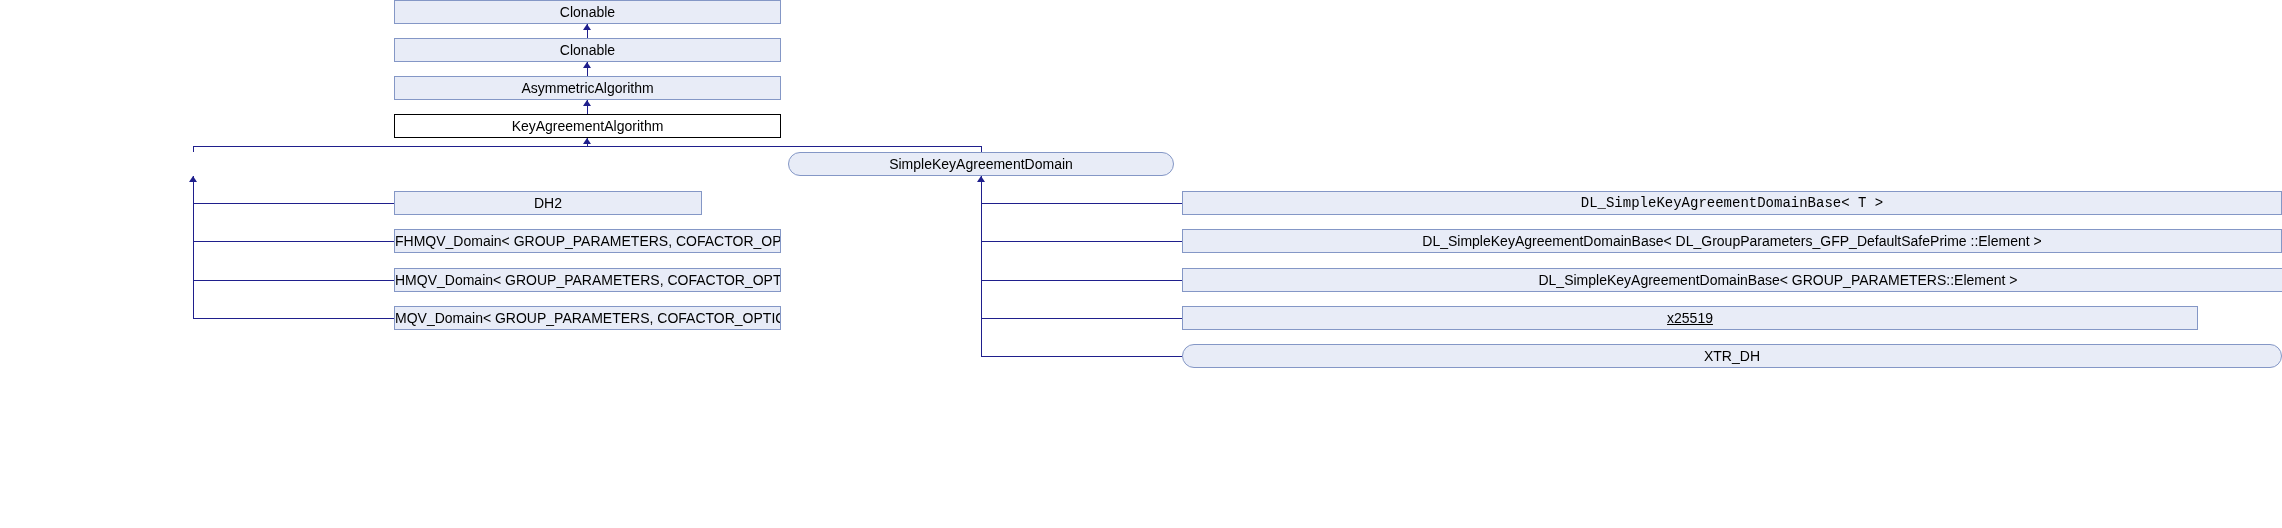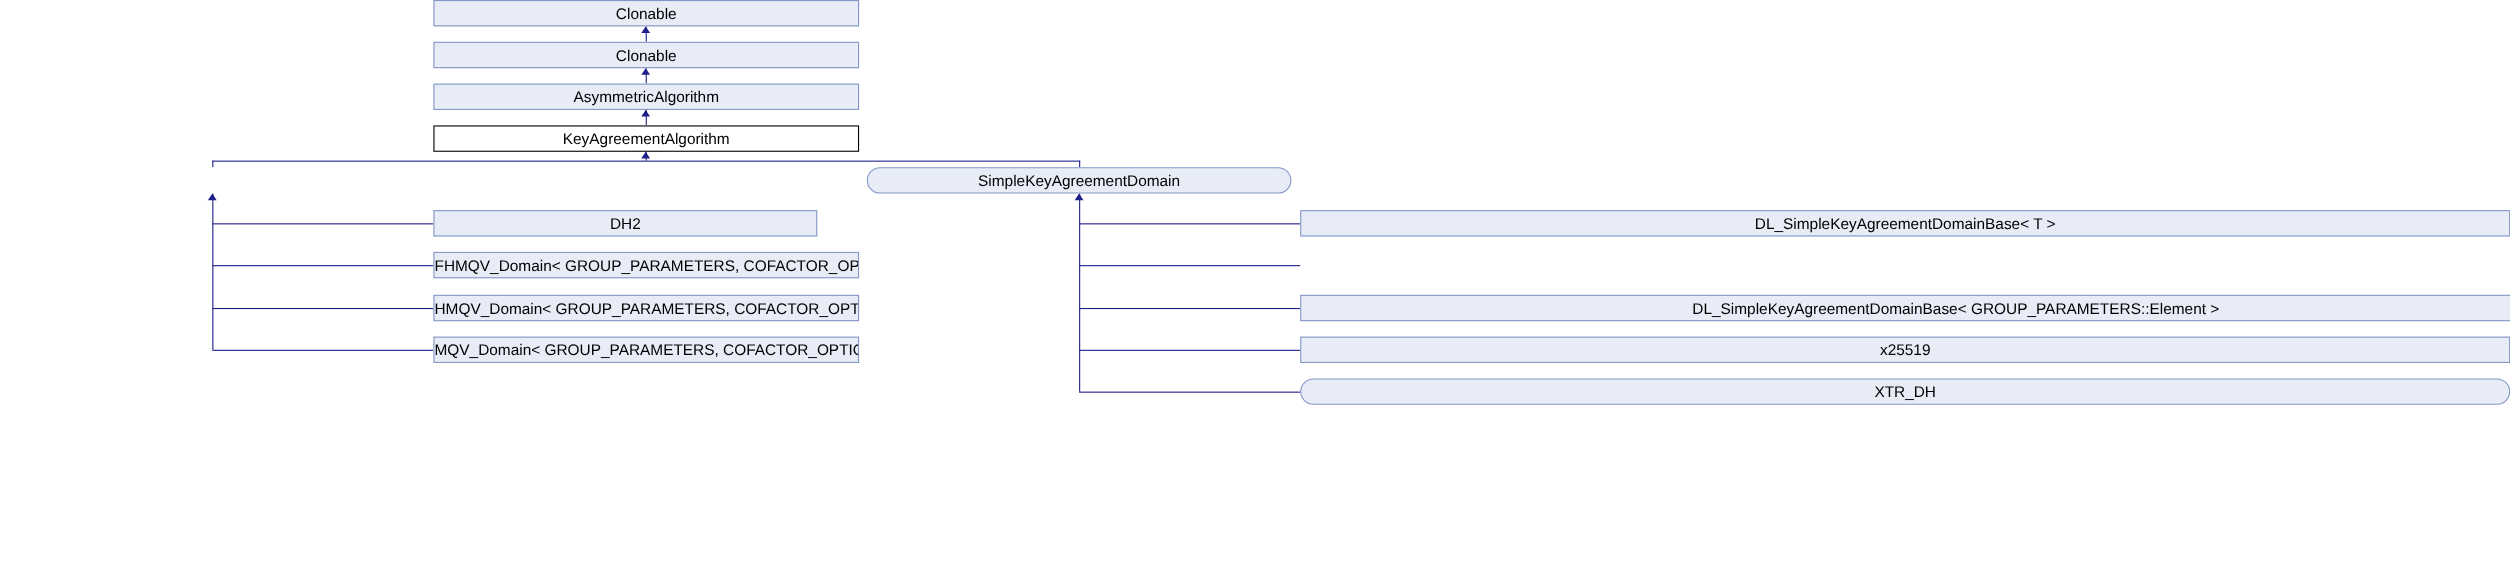--- a/index.html
+++ b/index.html
@@ -84,23 +84,24 @@
   <div class="edge h" style="left:981px; top:318px; width:201px;"></div>
   <div class="edge h" style="left:981px; top:356px; width:201px;"></div>
 
   <div class="node" style="left:394px;  top:0px;   width:387px;">Clonable</div>
   <div class="node" style="left:394px;  top:38px;  width:387px;">Clonable</div>
   <div class="node" style="left:394px; top:76px; width:387px;">AsymmetricAlgorithm</div>
   <div class="node current" style="left:394px; top:114px; width:387px;">KeyAgreementAlgorithm</div>
 
   <div class="node" style="left:788px; top:152px; width:386px;border-radius:12px;">SimpleKeyAgreementDomain</div>
 
-  <div class="node" style="left:394px; top:191px; width:349px;">DH2</div>
+  <div class="node" style="left:394px; top:191px; width:308px;">DH2</div>
   <div class="node" style="left:394px; top:229px; width:387px;">FHMQV_Domain&lt; GROUP_PARAMETERS, COFACTOR_OPTION, HASH &gt;</div>
   <div class="node" style="left:394px; top:268px; width:387px;">HMQV_Domain&lt; GROUP_PARAMETERS, COFACTOR_OPTION, HASH &gt;</div>
   <div class="node" style="left:394px; top:306px; width:387px;">MQV_Domain&lt; GROUP_PARAMETERS, COFACTOR_OPTION &gt;</div>
 
-  <div class="node" style="left:1182px; top:191px; width:1100px;">DL_SimpleKeyAgreementDomainBase&lt; T &gt;</div>
+  <div class="node" style="left:1182px; top:191px; width:1100px;font-family:Liberation Mono, monospace;">DL_SimpleKeyAgreementDomainBase&lt; T &gt;</div>
+  <div class="node" style="left:1182px; top:229px; width:1100px;">DL_SimpleKeyAgreementDomainBase&lt; DL_GroupParameters_GFP_DefaultSafePrime ::Element &gt;</div>
   <div class="node" style="left:1182px; top:268px; width:1192px;">DL_SimpleKeyAgreementDomainBase&lt; GROUP_PARAMETERS::Element &gt;</div>
-  <div class="node" style="left:1182px; top:306px; width:1100px;">x25519</div>
+  <div class="node" style="left:1182px; top:306px; width:1016px;text-decoration:underline;">x25519</div>
   <div class="node" style="left:1182px; top:344px; width:1100px;border-radius:12px;">XTR_DH</div>
 
 </div>
 
 </body></html>

